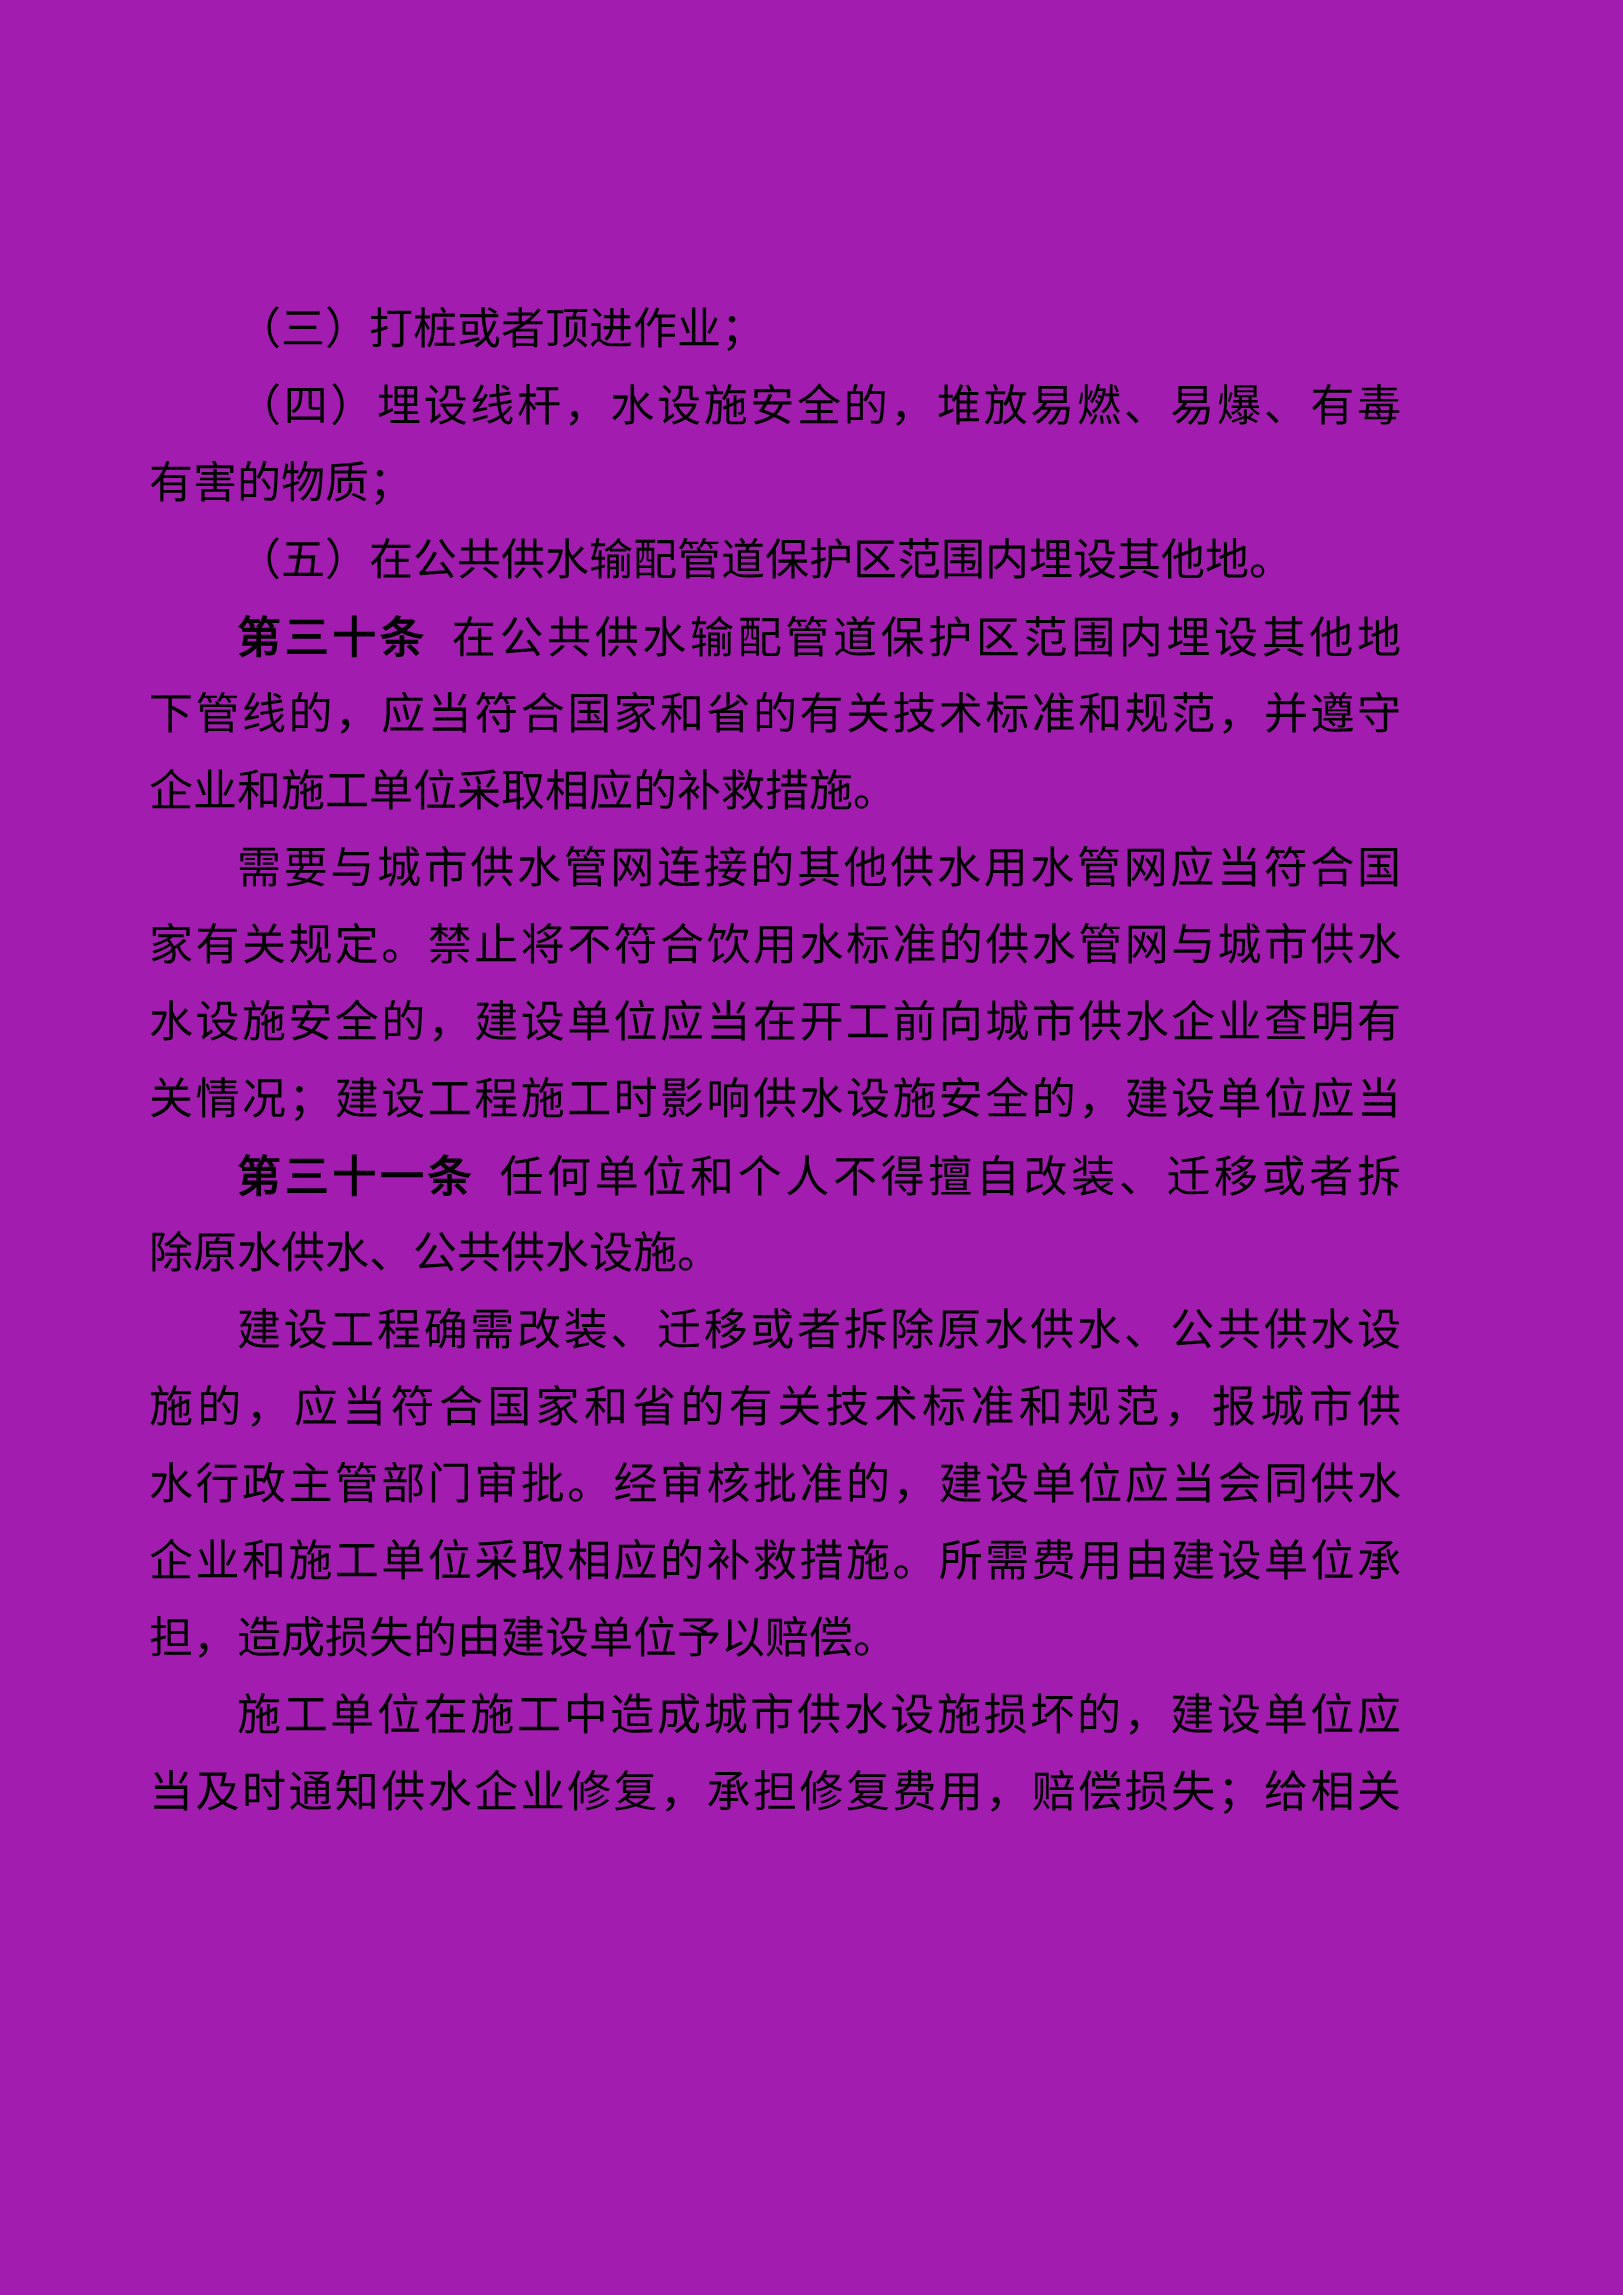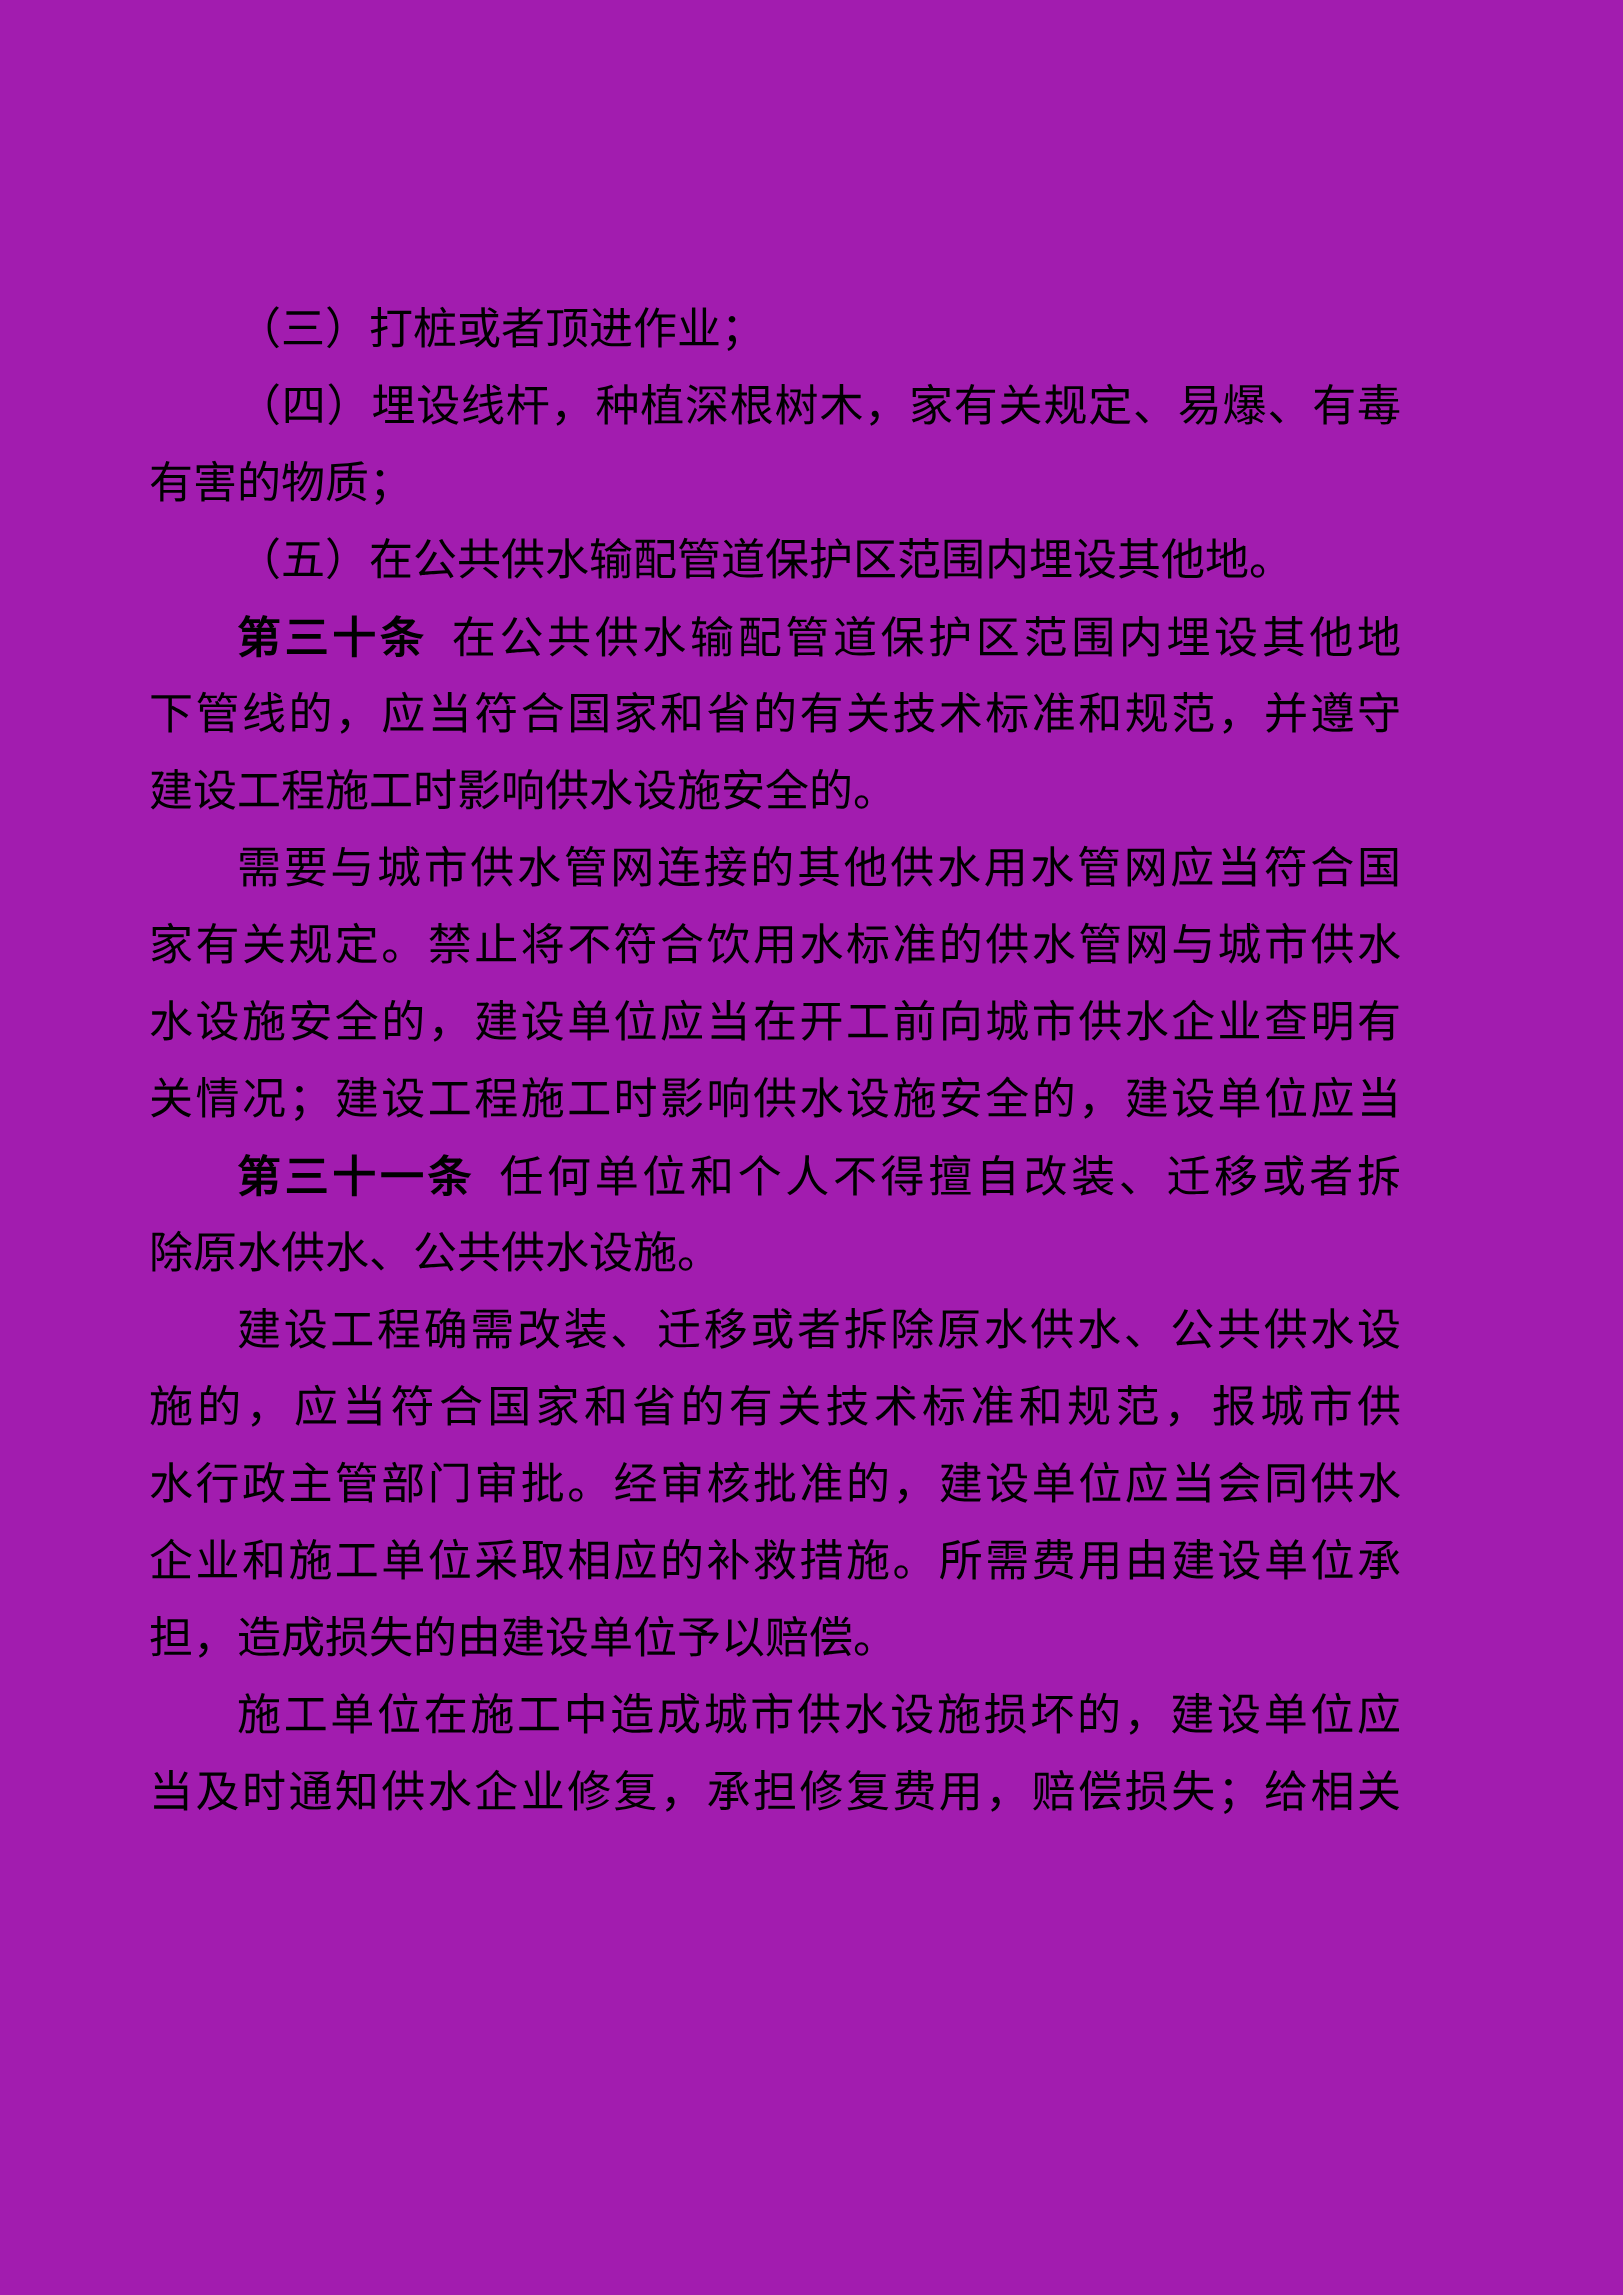--- a/index.html
+++ b/index.html
@@ -44,26 +44,26 @@
     font-weight: 700;
     margin-right: 0.55em;
   }
 </style>
 </head>
 <body>
 
 <div class="doc-page">
   <div class="text-block">
       <div class="text-line indent"><span>（三）打桩或者顶进作业；</span></div>
-      <div class="text-line indent justify"><span>（四）埋设线杆，种植深根树木，家有关规定、易爆、有毒</span></div>
+      <div class="text-line indent justify"><span>（四）埋设线杆，水设施安全的，堆放易燃、易爆、有毒</span></div>
       <div class="text-line"><span>有害的物质；</span></div>
       <div class="text-line indent"><span>（五）在公共供水输配管道保护区范围内埋设其他地。</span></div>
       <div class="text-line indent justify"><span class="article-term">第三十条</span><span>在公共供水输配管道保护区范围内埋设其他地</span></div>
       <div class="text-line justify"><span>下管线的，应当符合国家和省的有关技术标准和规范，并遵守</span></div>
-      <div class="text-line"><span>建设工程施工时影响供水设施安全的。</span></div>
+      <div class="text-line"><span>企业和施工单位采取相应的补救措施。</span></div>
       <div class="text-line indent justify"><span>需要与城市供水管网连接的其他供水用水管网应当符合国</span></div>
       <div class="text-line justify"><span>家有关规定。禁止将不符合饮用水标准的供水管网与城市供水</span></div>
       <div class="text-line justify"><span>水设施安全的，建设单位应当在开工前向城市供水企业查明有</span></div>
       <div class="text-line justify"><span>关情况；建设工程施工时影响供水设施安全的，建设单位应当</span></div>
       <div class="text-line indent justify"><span class="article-term">第三十一条</span><span>任何单位和个人不得擅自改装、迁移或者拆</span></div>
       <div class="text-line"><span>除原水供水、公共供水设施。</span></div>
       <div class="text-line indent justify"><span>建设工程确需改装、迁移或者拆除原水供水、公共供水设</span></div>
       <div class="text-line justify"><span>施的，应当符合国家和省的有关技术标准和规范，报城市供</span></div>
       <div class="text-line justify"><span>水行政主管部门审批。经审核批准的，建设单位应当会同供水</span></div>
       <div class="text-line justify"><span>企业和施工单位采取相应的补救措施。所需费用由建设单位承</span></div>

